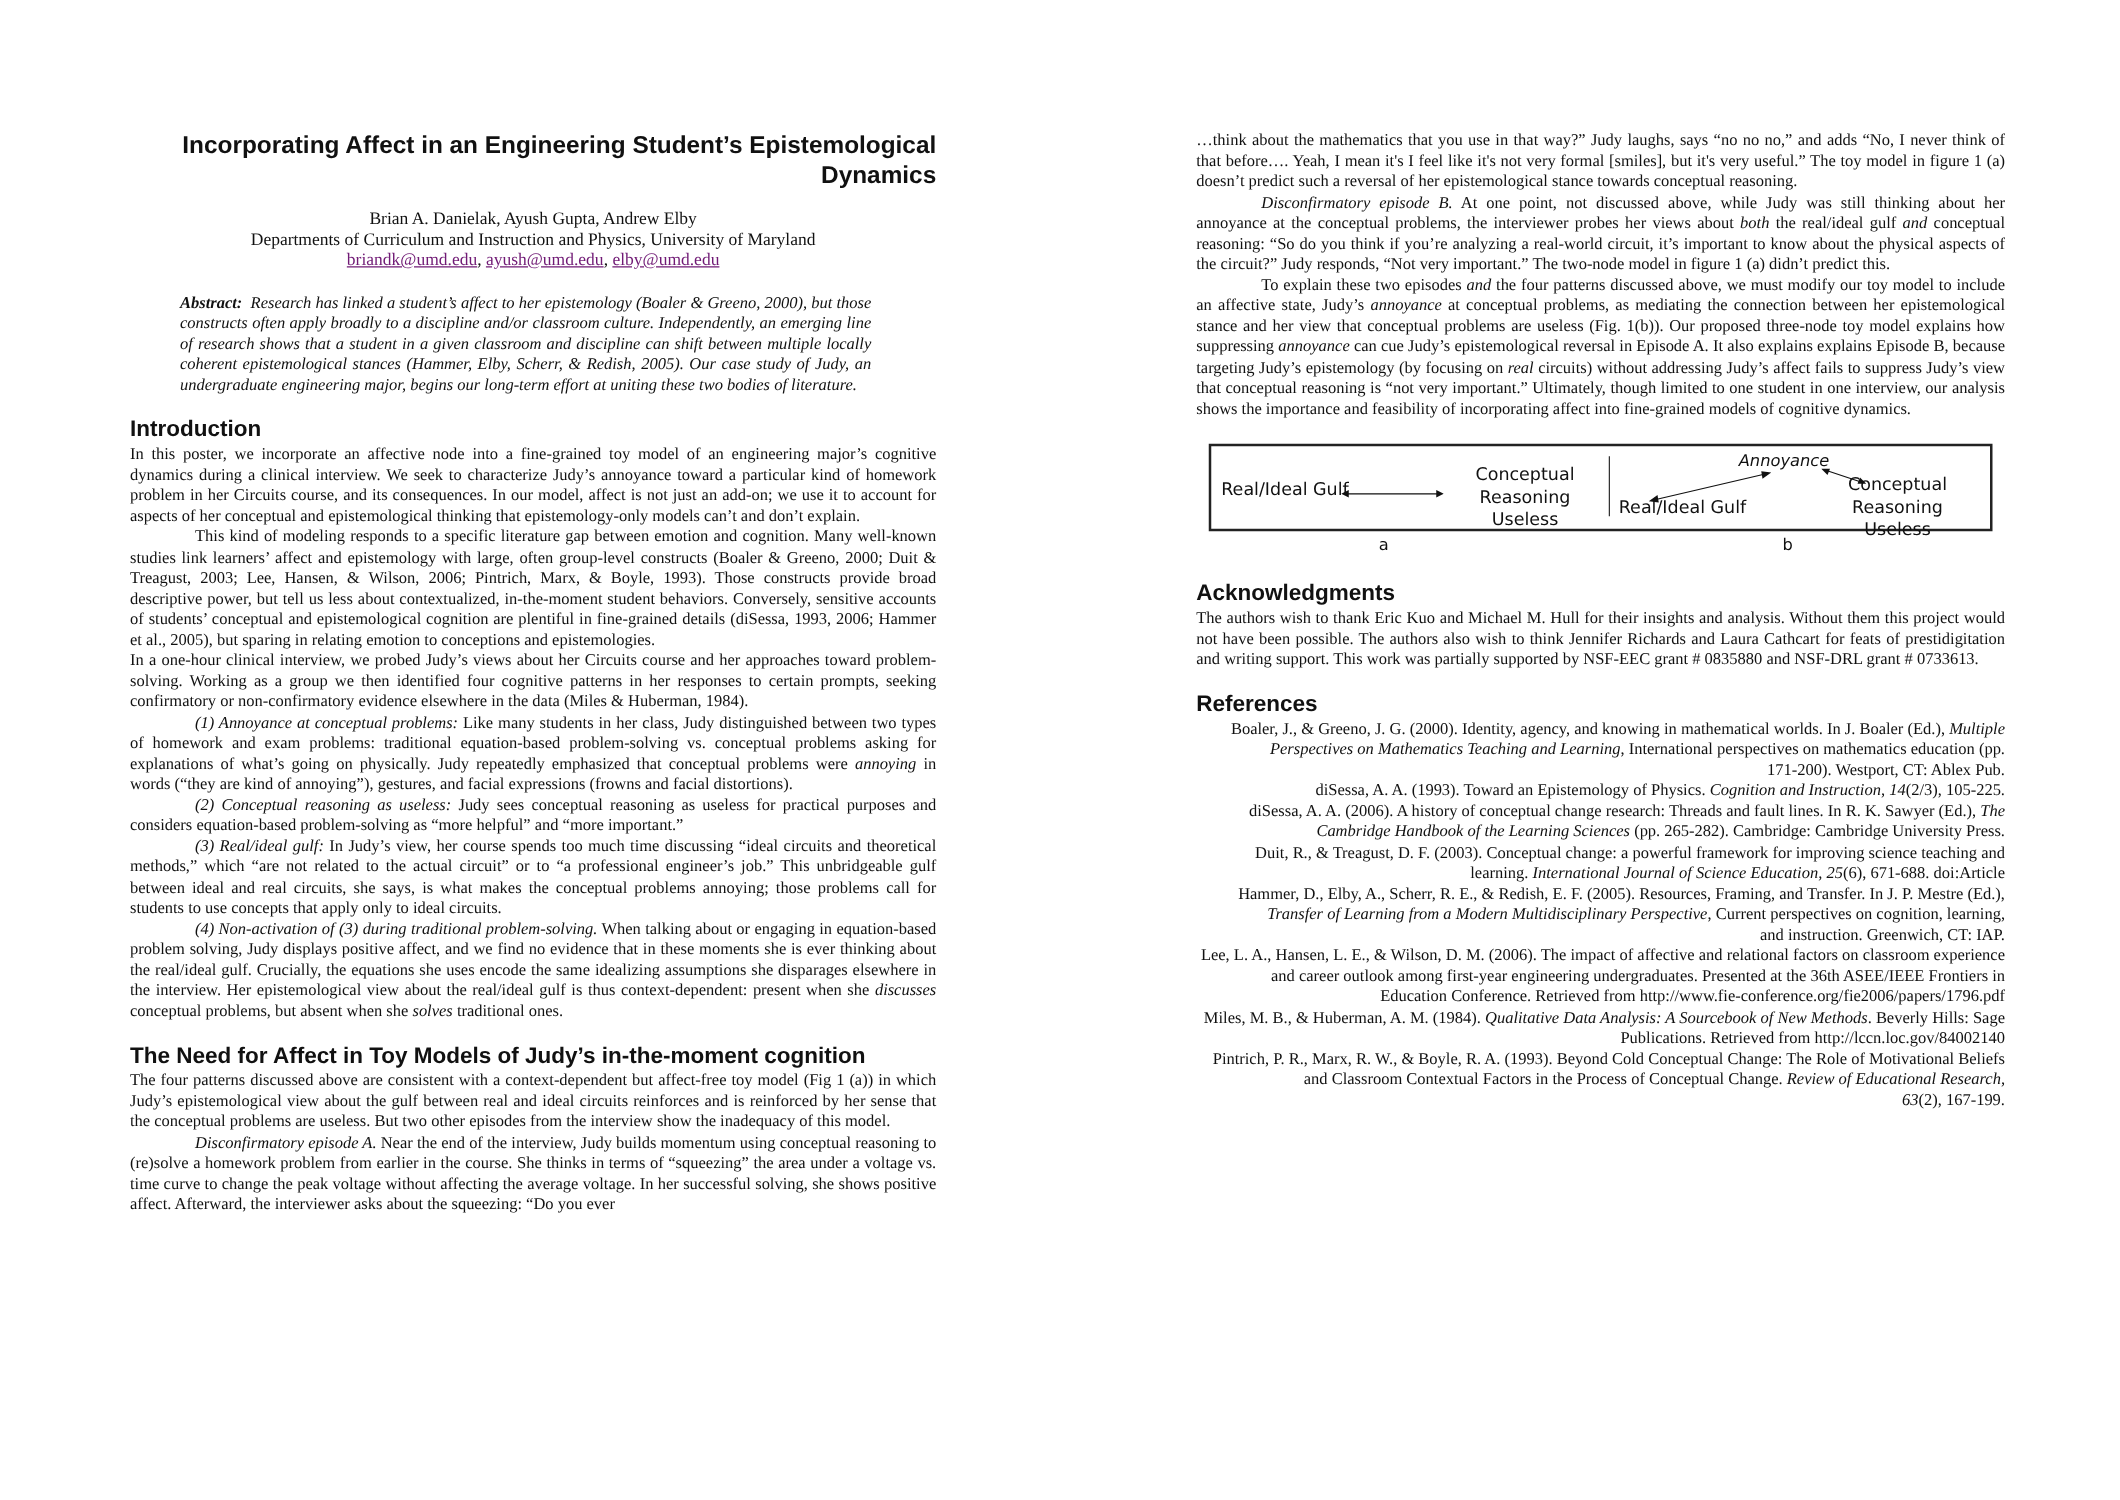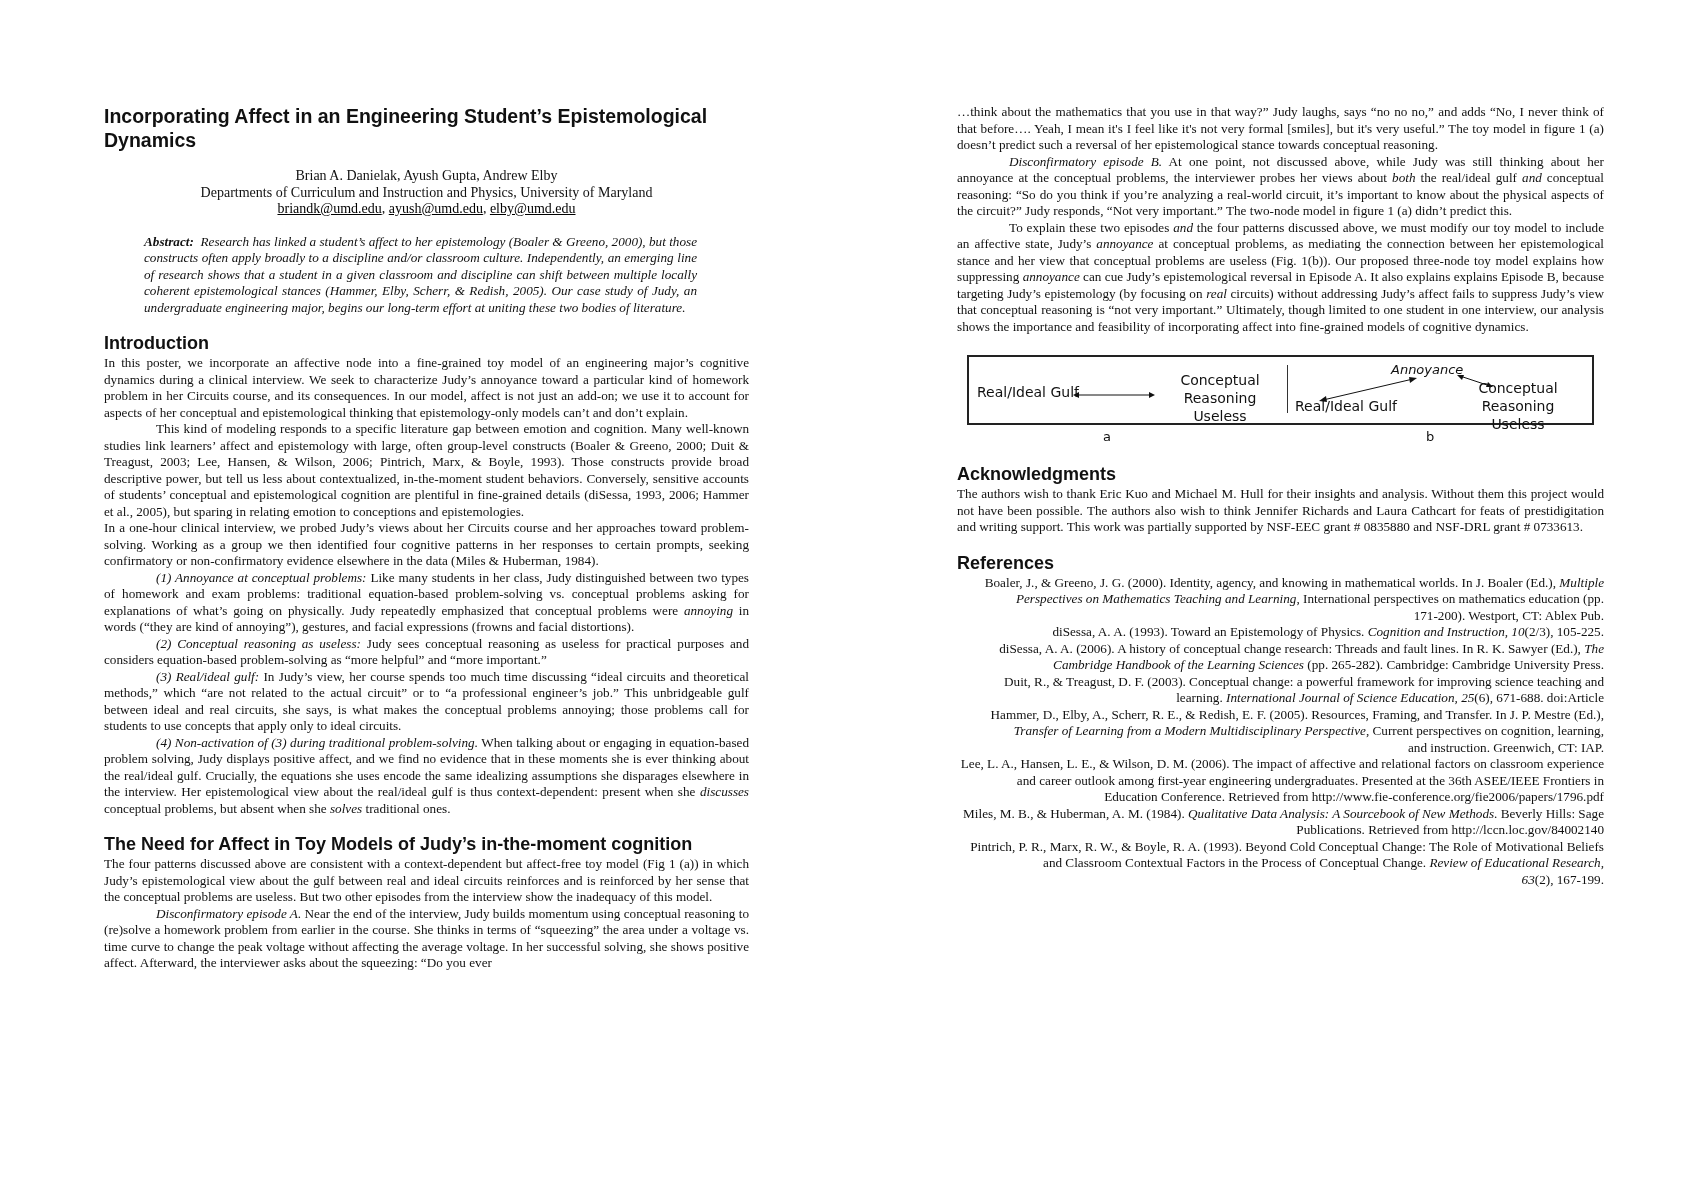--- a/index.html
+++ b/index.html
@@ -1,22 +1,22 @@
 <!DOCTYPE html>
 <html><head>
 <meta charset="utf-8">
 <style>
   html, body { margin:0; padding:0; background:#ffffff; }
   body { width:1696px; height:1200px; position:relative; overflow:hidden; color:#111; }
   .col { position:absolute; font-family:"Liberation Serif", serif; font-size:13.2px; line-height:16.5px; text-align:justify; }
   .left { left:104px; top:104px; width:645px; }
   .right { left:957px; top:104px; width:647px; }
-  h1 { font-family:"Liberation Sans", sans-serif; font-weight:bold; font-size:19.5px; line-height:24px; text-align:left; margin:0 0 16px 0; }
+  h1 { font-family:"Liberation Sans", sans-serif; font-weight:bold; font-size:19.5px; line-height:24px; text-align:right; margin:0 0 16px 0; }
   .authors { text-align:center; font-size:14px; line-height:16.5px; }
-  .authors a { color:#000000; text-decoration:underline; }
+  .authors a { color:#701a75; text-decoration:underline; }
   .abstract { margin:16px 52px 0 40px;font-style:italic; }
   h2 { font-family:"Liberation Sans", sans-serif; font-weight:bold; font-size:18px; line-height:19px; margin:18px 0 2px 0; text-align:left; }
   p { margin:0; }
   .ind { text-indent:52px; }
   .figbox { position:relative; margin:20px 10px 0 10px; height:66px; border:2px solid #222; font-family:"DejaVu Sans", sans-serif; font-size:14px; }
   .node { position:absolute; text-align:center; line-height:18px; }
   .figlabels { position:relative; height:22px; font-family:"DejaVu Sans", sans-serif; font-size:13px; }
   .caption { font-family:"Liberation Sans", sans-serif; font-style:italic; font-size:13.2px; line-height:17px; text-align:center; margin:12px 20px 0 20px; }
   .caption u { text-decoration:underline; }
   .ref { padding-left:52px; text-indent:-52px; text-align:right; margin:0; }
@@ -88,21 +88,21 @@
     <span style="position:absolute; left:146px; top:4px;">a</span>
     <span style="position:absolute; left:469px; top:4px;">b</span>
   </div>
 
   <h2>Acknowledgments</h2>
   <p>The authors wish to thank Eric Kuo and Michael M. Hull for their insights and analysis. Without them this project would not have been possible. The authors also wish to think Jennifer Richards and Laura Cathcart for feats of prestidigitation and writing support. This work was partially supported by NSF-EEC grant # 0835880 and NSF-DRL grant # 0733613.</p>
 
   <h2>References</h2>
   <div>
     <p class="ref"><span>Boaler, J., &amp; Greeno, J. G. (2000). Identity, agency, and knowing in mathematical worlds. In J. Boaler (Ed.), </span><i>Multiple Perspectives on Mathematics Teaching and Learning</i><span>, International perspectives on mathematics education (pp. 171-200). Westport, CT: Ablex Pub.</span></p>
-    <p class="ref"><span>diSessa, A. A. (1993). Toward an Epistemology of Physics. </span><i>Cognition and Instruction, 10</i><span>(2/3), 105-225.</span></p>
+    <p class="ref"><span>diSessa, A. A. (1993). Toward an Epistemology of Physics. </span><i>Cognition and Instruction, 14</i><span>(2/3), 105-225.</span></p>
     <p class="ref"><span>diSessa, A. A. (2006). A history of conceptual change research: Threads and fault lines. In R. K. Sawyer (Ed.), </span><i>The Cambridge Handbook of the Learning Sciences</i><span> (pp. 265-282). Cambridge: Cambridge University Press.</span></p>
     <p class="ref"><span>Duit, R., &amp; Treagust, D. F. (2003). Conceptual change: a powerful framework for improving science teaching and learning. </span><i>International Journal of Science Education, 25</i><span>(6), 671-688. doi:Article</span></p>
     <p class="ref"><span>Hammer, D., Elby, A., Scherr, R. E., &amp; Redish, E. F. (2005). Resources, Framing, and Transfer. In J. P. Mestre (Ed.), </span><i>Transfer of Learning from a Modern Multidisciplinary Perspective</i><span>, Current perspectives on cognition, learning, and instruction. Greenwich, CT: IAP.</span></p>
     <p class="ref"><span>Lee, L. A., Hansen, L. E., &amp; Wilson, D. M. (2006). The impact of affective and relational factors on classroom experience and career outlook among first-year engineering undergraduates. Presented at the 36th ASEE/IEEE Frontiers in Education Conference. Retrieved from http://www.fie-conference.org/fie2006/papers/1796.pdf</span><i></i><span></span></p>
     <p class="ref"><span>Miles, M. B., &amp; Huberman, A. M. (1984). </span><i>Qualitative Data Analysis: A Sourcebook of New Methods</i><span>. Beverly Hills: Sage Publications. Retrieved from http://lccn.loc.gov/84002140</span></p>
     <p class="ref"><span>Pintrich, P. R., Marx, R. W., &amp; Boyle, R. A. (1993). Beyond Cold Conceptual Change: The Role of Motivational Beliefs and Classroom Contextual Factors in the Process of Conceptual Change. </span><i>Review of Educational Research, 63</i><span>(2), 167-199.</span></p>
   </div>
 </div>
 
 </body></html>

